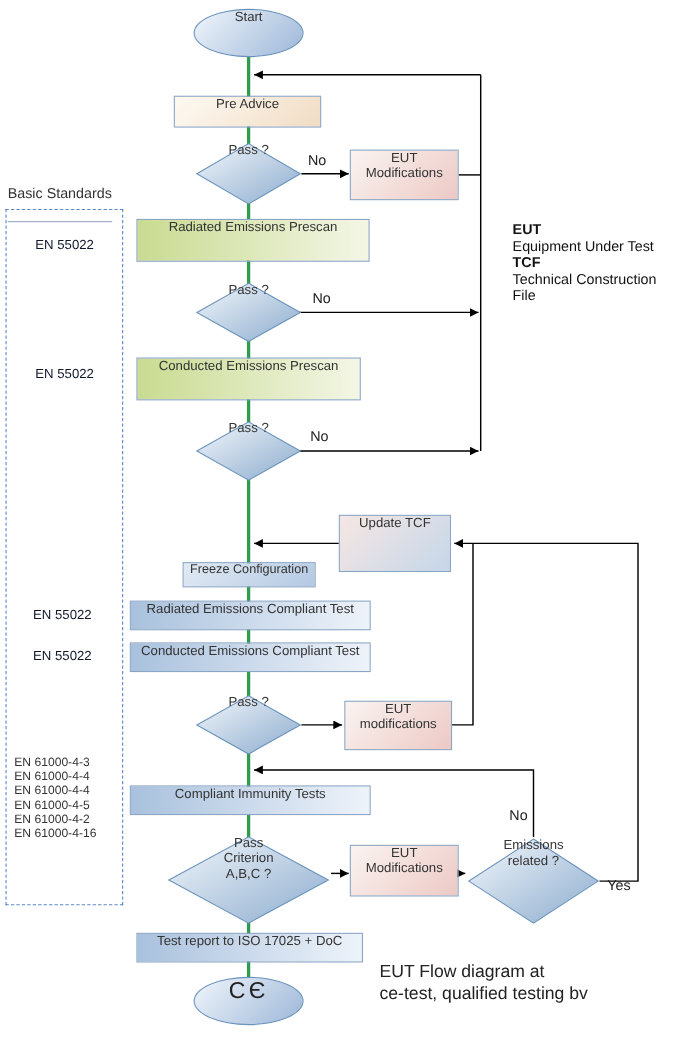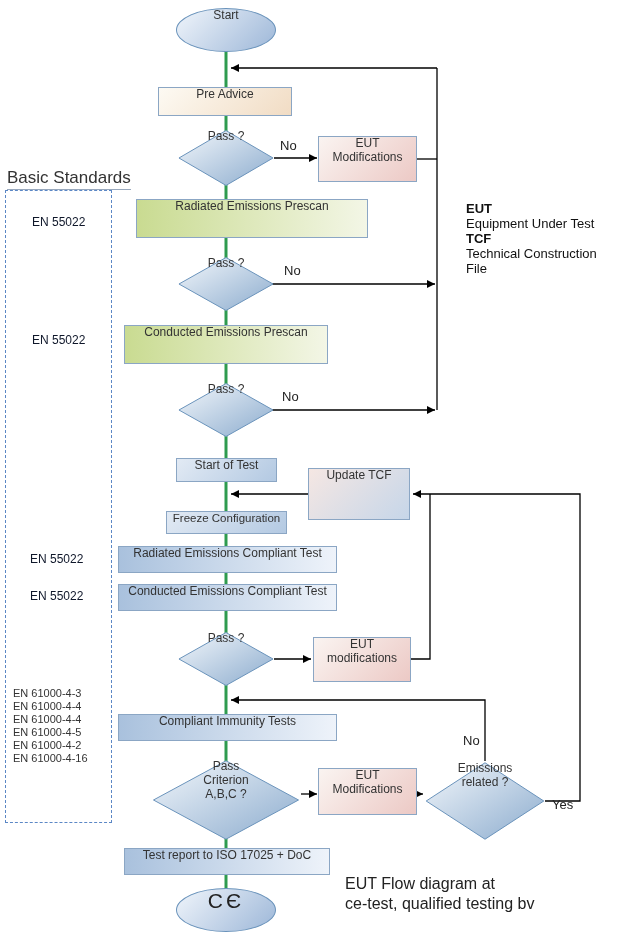--- a/index.html
+++ b/index.html
@@ -20,22 +20,22 @@
   .updatetcf{background:linear-gradient(135deg,#f5e7e3 0%,#c6d6e9 100%)}
   .nowrap{white-space:nowrap}
   .diamond{background:transparent}
   .diamond svg{position:absolute;left:0;top:0;width:100%;height:100%}
   .diamond polygon{fill:url(#gradDiamond);stroke:#6a93bb;stroke-width:1;vector-effect:non-scaling-stroke}
   .diamond .lbl{position:relative;z-index:1}
   .edge-label{position:absolute;font-size:13px;color:#222;z-index:3}
   .en-label{position:absolute;font-size:12px;color:#0f172a;z-index:2}
   .en-list{position:absolute;font-size:11px;color:#333;line-height:13px;z-index:2}
   .standards-box{position:absolute;border:1px dashed #5b87c5;z-index:1}
-  .standards-title{position:absolute;font-size:17px;color:#333;z-index:2;
-                   border-bottom:1px solid #98a8bd;padding-bottom:1px}
+  .standards-title{position:absolute;font-size:13px;color:#333;z-index:2;
+                   border-bottom:1px solid #98a8bd;padding-bottom:18px}
   .legend{position:absolute;font-size:13px;color:#111;line-height:15px;z-index:2}
   .legend .term{font-weight:bold}
   .legend .gap{margin-top:0}
   .caption{position:absolute;font-size:16px;color:#222;line-height:20px;z-index:2}
   .ce{font-size:21px;letter-spacing:3px;color:#222;font-weight:normal}
 </style>
 </head>
 <body>
 
 <div class="stage">
@@ -110,21 +110,21 @@
     <div class="lbl">Pass ?</div>
   </div>
 
   <div class="node box pink" style="left:318px;top:136px;width:99px;height:46px">
     <div class="lbl">
       <div>EUT</div>
       <div>Modifications</div>
     </div>
   </div>
 
-  <div class="node box green" style="left:136px;top:199px;width:232px;height:39px">
+  <div class="node box green" style="left:124px;top:199px;width:212px;height:39px">
     <span>Radiated Emissions Prescan</span>
   </div>
 
   <div class="node diamond" style="left:178px;top:257px;width:96px;height:54px">
     <svg viewBox="0 0 100 100" preserveAspectRatio="none">
       <polygon points="50,1 99,50 50,99 1,50"></polygon>
       </svg>
     <div class="lbl">Pass ?</div>
   </div>
 
@@ -132,23 +132,20 @@
     <span>Conducted Emissions Prescan</span>
   </div>
 
   <div class="node diamond" style="left:178px;top:383px;width:96px;height:54px">
     <svg viewBox="0 0 100 100" preserveAspectRatio="none">
       <polygon points="50,1 99,50 50,99 1,50"></polygon>
       </svg>
     <div class="lbl">Pass ?</div>
   </div>
 
-  <div class="node box bluesmall" style="left:176px;top:458px;width:101px;height:24px">
-    <span class="nowrap">Start of Test</span>
-  </div>
 
   <div class="node box updatetcf" style="left:308px;top:468px;width:102px;height:52px">
     <span class="nowrap">Update TCF</span>
   </div>
 
   <div class="node box bluesmall" style="left:166px;top:511px;width:121px;height:23px;font-size:11.5px">
     <span class="nowrap">Freeze Configuration</span>
   </div>
 
   <div class="node box bluewide" style="left:118px;top:546px;width:219px;height:27px">

